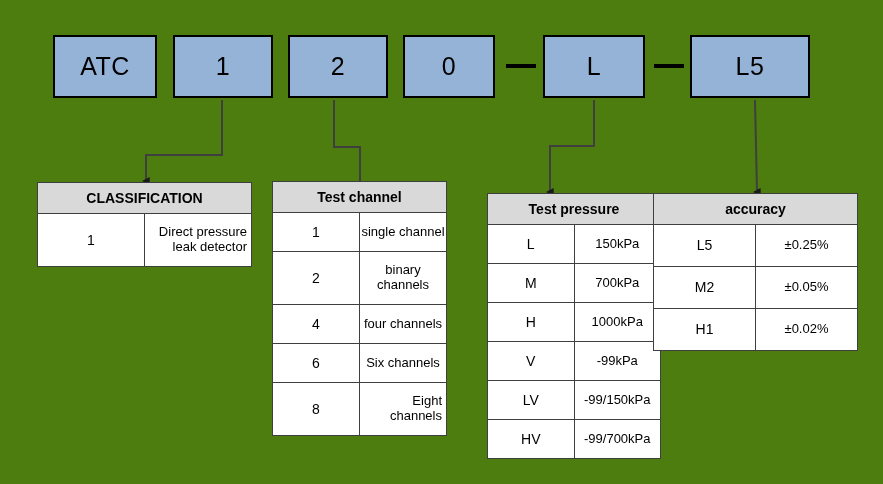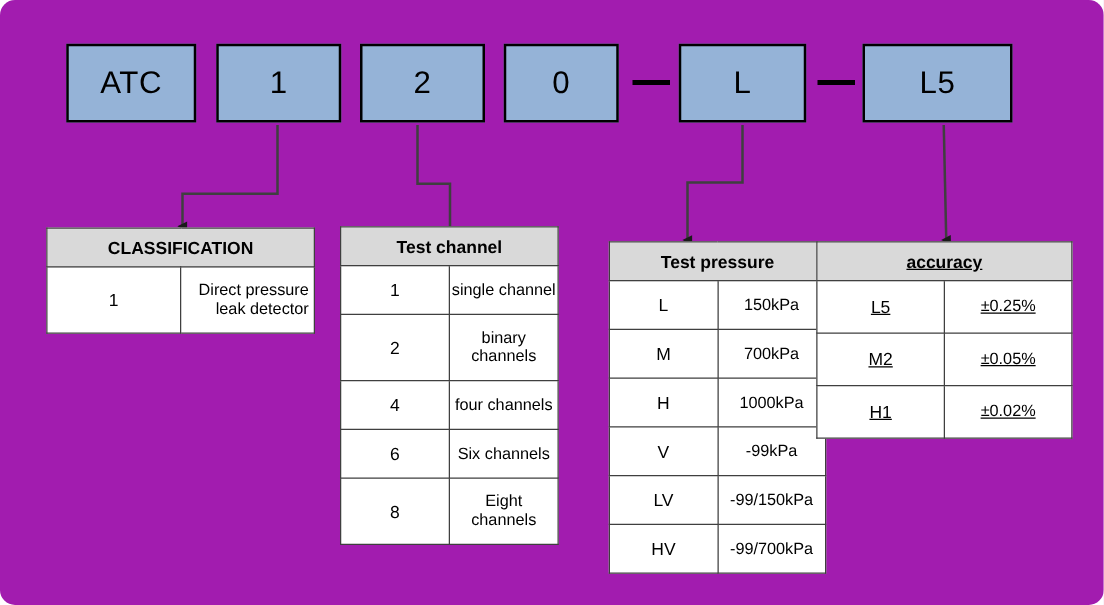--- a/index.html
+++ b/index.html
@@ -9,23 +9,22 @@
     background: #ffffff;
   }
   body {
     font-family: "Liberation Sans", sans-serif;
     color: #000000;
   }
   #diagram {
     position: relative;
     width: 883px;
     height: 484px;
-    background: #a21caf;
+    background: #4d7c0f;
     overflow: hidden;
-    border-radius: 12px;
   }
 
   
   #connectors {
     position: absolute;
     left: 0;
     top: 0;
     width: 883px;
     height: 484px;
     pointer-events: none;
@@ -161,21 +160,21 @@
       <tr>
         <td class="key-cell">4</td>
         <td>four channels</td>
       </tr>
       <tr>
         <td class="key-cell">6</td>
         <td>Six channels</td>
       </tr>
       <tr>
         <td class="key-cell" style="height:52px;">8</td>
-        <td style="height:52px;">
+        <td style="height:52px;text-align:right;">
           <span class="cell-wrap">Eight channels</span>
         </td>
       </tr>
     </tbody>
   </table>
 
   <table class="attr-table" style="left:463px; top:193px; width:174px;margin-left:24px;">
     <thead>
       <tr>
         <th colspan="2">Test pressure</th>
@@ -202,21 +201,21 @@
         <td class="key-cell">LV</td>
         <td>-99/150kPa</td>
       </tr>
       <tr>
         <td class="key-cell">HV</td>
         <td>-99/700kPa</td>
       </tr>
     </tbody>
   </table>
 
-  <table class="attr-table" style="left:653px; top:193px; width:205px;text-decoration:underline;">
+  <table class="attr-table" style="left:653px; top:193px; width:205px;">
     <thead>
       <tr>
         <th colspan="2">accuracy</th>
       </tr>
     </thead>
     <tbody>
       <tr>
         <td class="key-cell" style="width:55px; height:41px;">L5</td>
         <td style="height:41px;">±0.25%</td>
       </tr>

